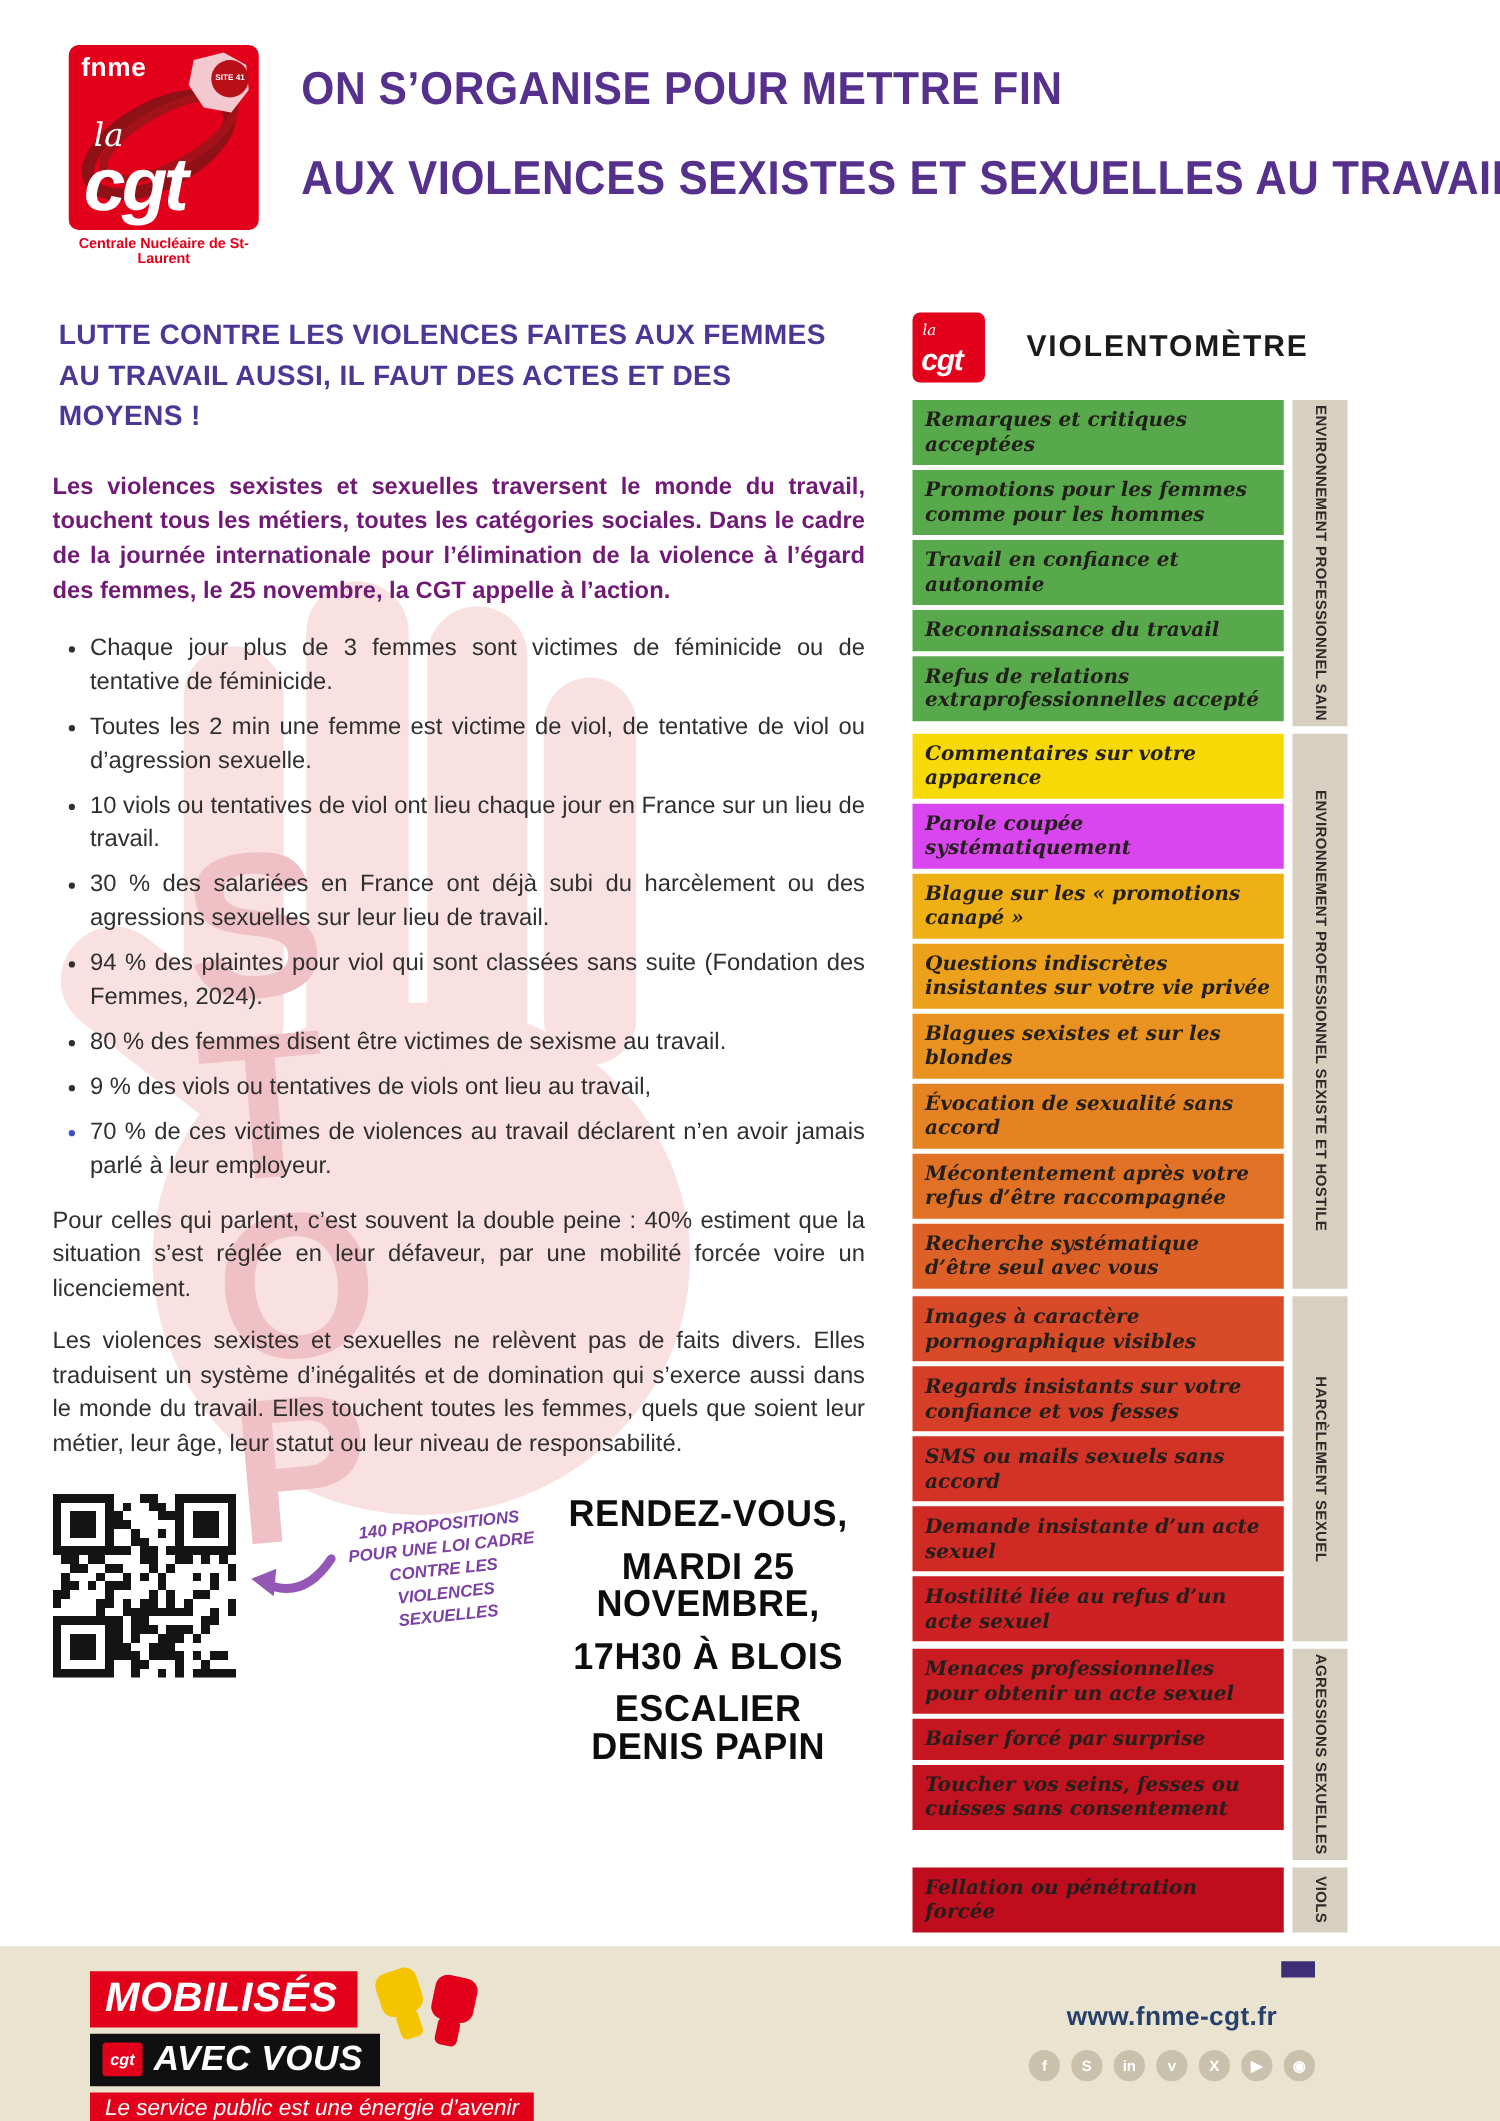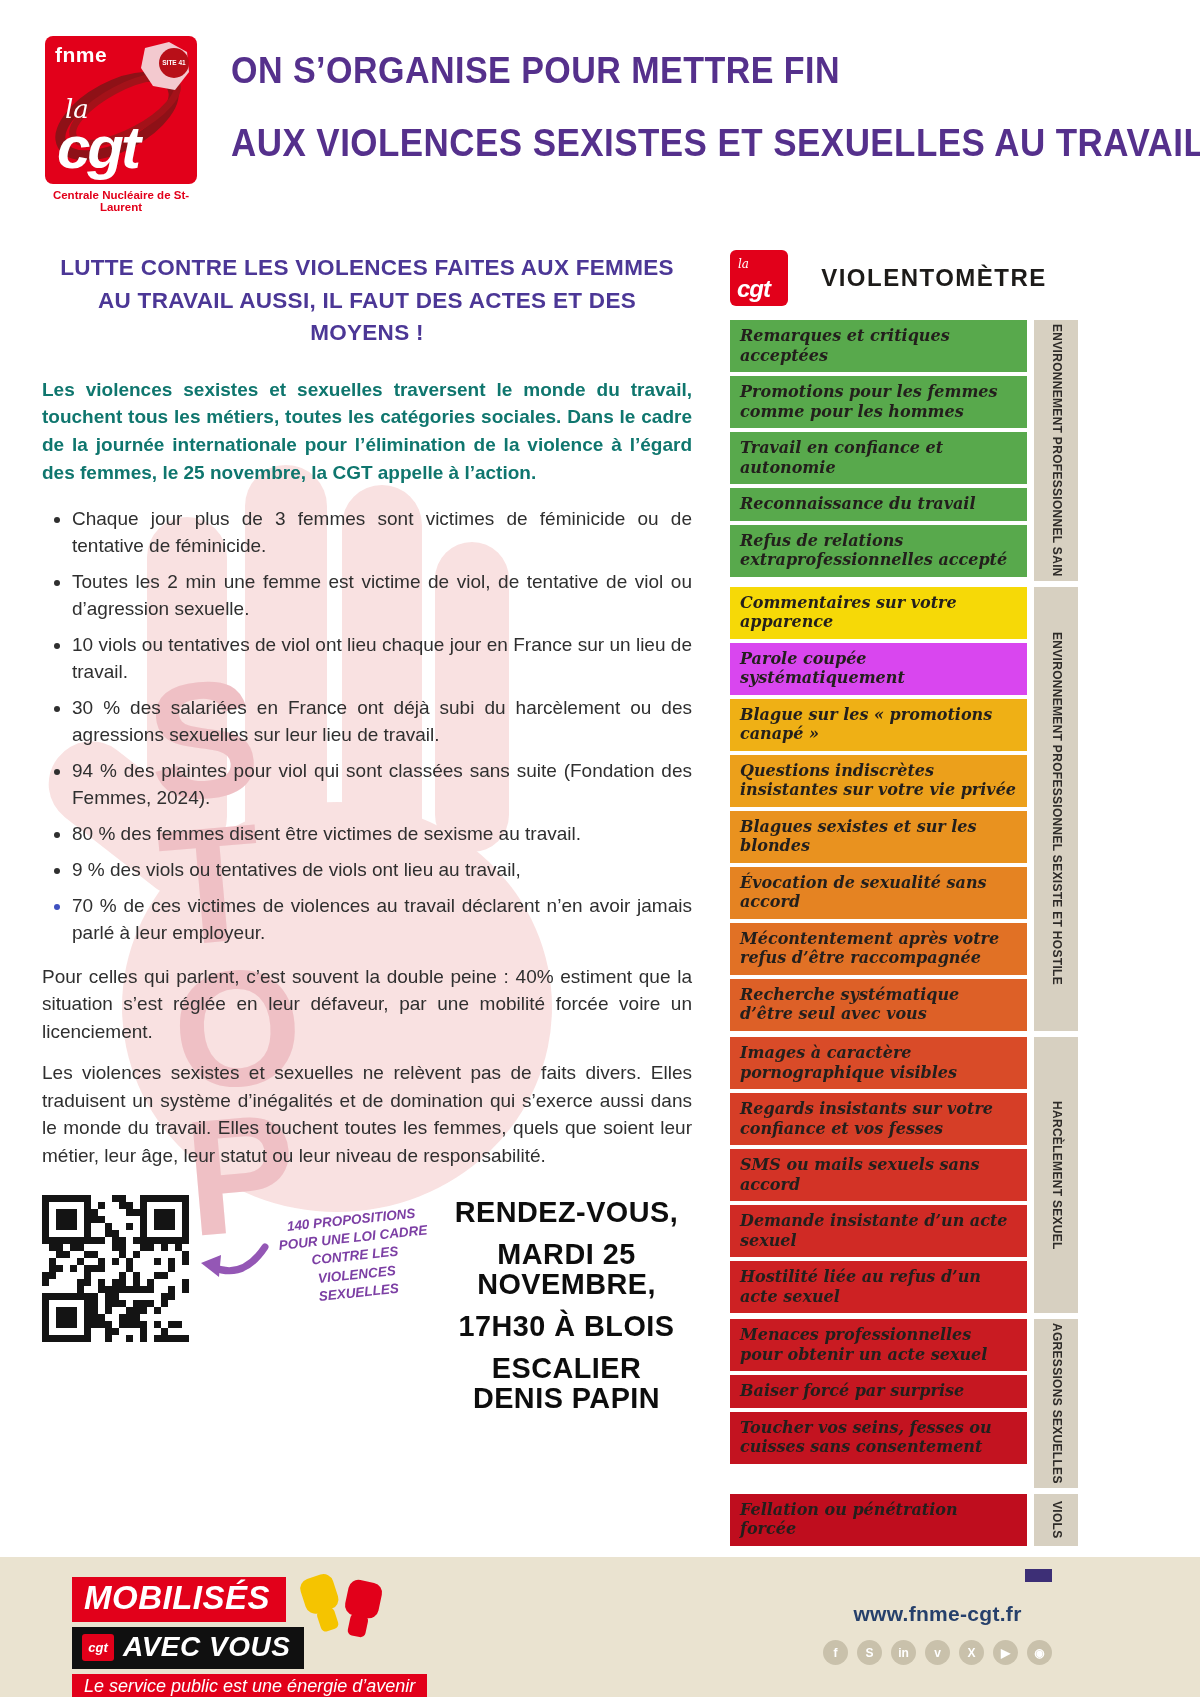--- a/index.html
+++ b/index.html
@@ -4,21 +4,21 @@
 <style>
   * { margin:0; padding:0; box-sizing:border-box; }
   html,body { background:#888; }
   .page {
     position:relative; width:1200px; height:1697px; margin:0 auto;
     background:#fff; overflow:hidden;
     font-family:"Liberation Sans", sans-serif; color:#333;
   }
 
   
-  .header { position:absolute; left:35px; top:36px; right:30px; display:flex; gap:24px; }
+  .header { position:absolute; left:45px; top:36px; right:30px; display:flex; gap:24px; }
   .logo-wrap { width:172px; text-align:center; flex:none; }
   .logo-box { position:relative; width:152px; height:148px; margin:0 auto; background:#e2001a; border-radius:8px; overflow:hidden; }
   .logo-box svg.swoosh { position:absolute; inset:0; }
   .logo-org { position:absolute; top:7px; left:10px; color:#fff; font-weight:bold; font-size:21px; letter-spacing:.5px; }
   .logo-map { position:absolute; top:4px; right:4px; width:58px; height:56px; }
   .site-badge { position:absolute; top:12px; right:8px; width:30px; height:30px; border-radius:50%;
     background:#b80f18; color:#fff; font-size:6.5px; font-weight:bold; display:flex; align-items:center; justify-content:center; text-align:center; line-height:1.1;}
   .logo-la { position:absolute; left:20px; top:58px; color:#fff; font-family:"DejaVu Serif", serif; font-style:italic; font-size:26px; }
   .logo-brand { position:absolute; left:12px; bottom:2px; color:#fff; font-weight:bold; font-style:italic; font-size:60px; letter-spacing:-3px; }
   .logo-sub { margin-top:5px; color:#e2001a; font-size:11.5px; font-weight:bold; }
@@ -27,22 +27,22 @@
   .title-line.l1 { font-size:37px; margin-bottom:30px; }
   .title-line.l2 { font-size:38px; }
 
   
   .left-col { position:absolute; left:42px; top:252px; width:650px; }
   .hand-wm { position:absolute; left:-15px; top:195px; z-index:0; opacity:.85; }
   .stop-wm { position:absolute; left:125px; top:415px; z-index:0; width:120px;
     font-size:165px; font-weight:900; line-height:.88; color:#efc0c5; word-break:break-all;
     transform:rotate(-5deg); letter-spacing:0; }
   .left-content { position:relative; z-index:1; }
-  .headline { text-align:center; color:#4c3796; font-weight:800; font-size:22.5px; line-height:1.45; letter-spacing:.3px; margin:0 auto 26px; width:640px; }
-  .intro { font-weight:bold; font-size:19px; line-height:1.45; text-align:justify; margin-bottom:20px; color:#0f766e; }
+  .headline { text-align:left; color:#4c3796; font-weight:800; font-size:22.5px; line-height:1.45; letter-spacing:.3px; margin:0 auto 26px; width:640px; }
+  .intro { font-weight:bold; font-size:19px; line-height:1.45; text-align:justify; margin-bottom:20px; color:#701a75; }
   .stats { list-style:disc; padding-left:30px; margin-bottom:16px; }
   .stats li { font-size:19px; line-height:1.42; text-align:justify; margin-bottom:9px; color:#2f2f2f; }
   .stats li::marker { color:#2f2f2f; }
   .stats li:last-child::marker { color:#3f51c0; }
   .para { font-size:19px; line-height:1.45; text-align:justify; margin-bottom:14px; color:#2f2f2f; }
   .bottom-row { display:flex; align-items:flex-start; gap:10px; margin-top:26px; }
   .qr { flex:none; width:147px; height:147px; }
   .qr svg { width:100%; height:100%; }
   .arrow-svg { flex:none; margin-top:38px; }
   .qr-note { flex:none; width:152px; margin-top:16px; text-align:center;

